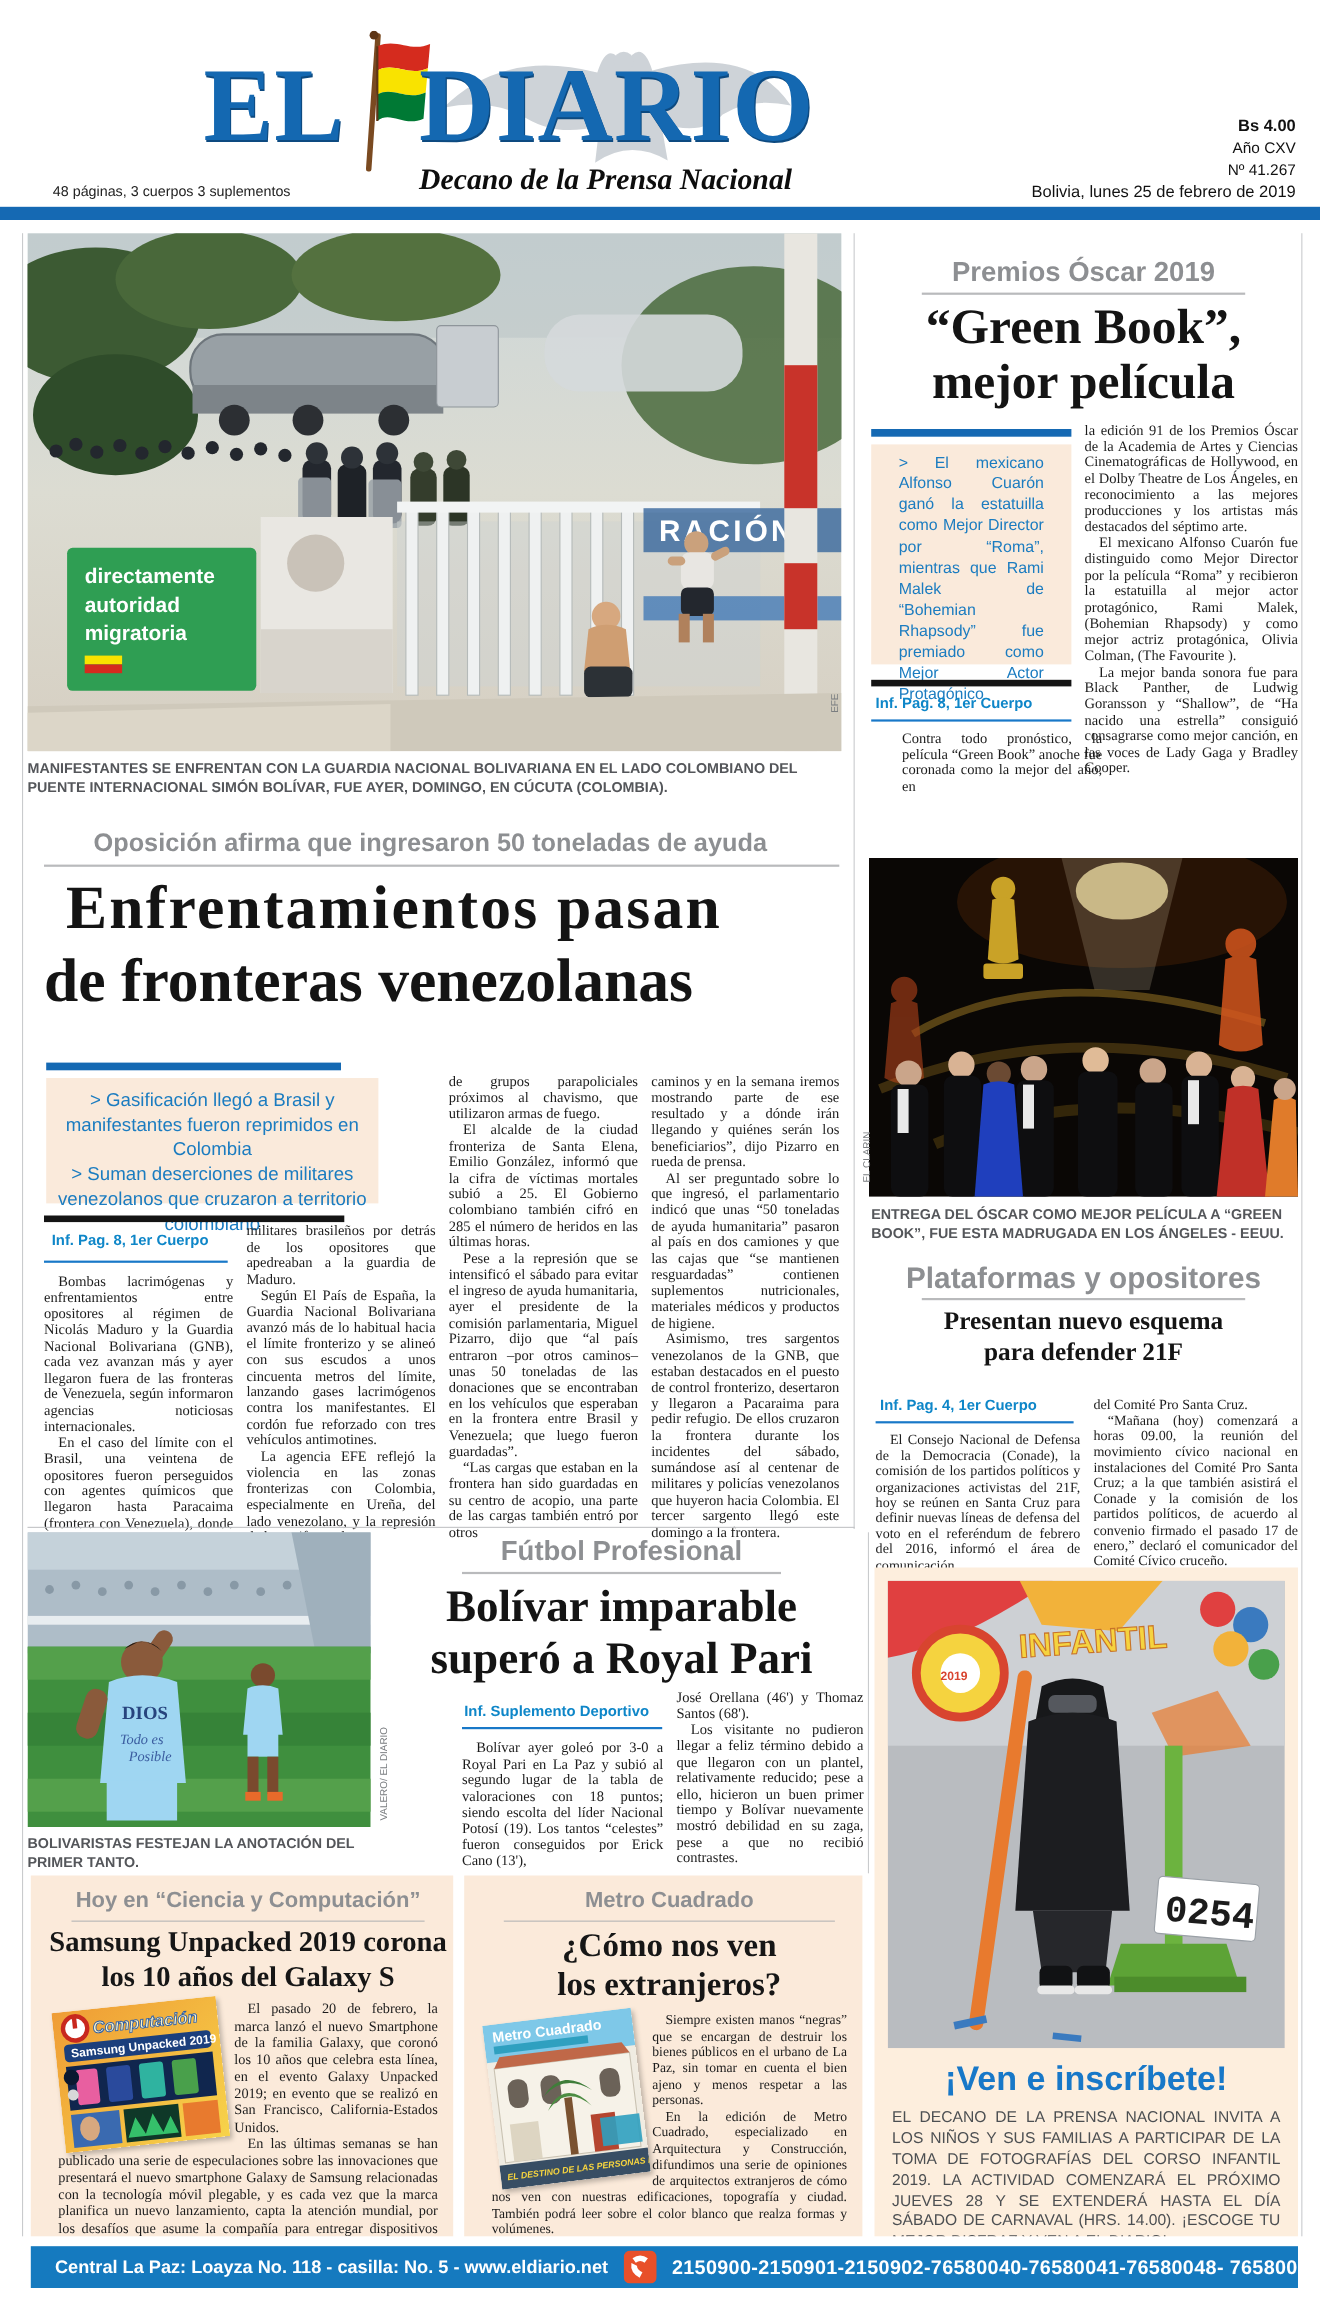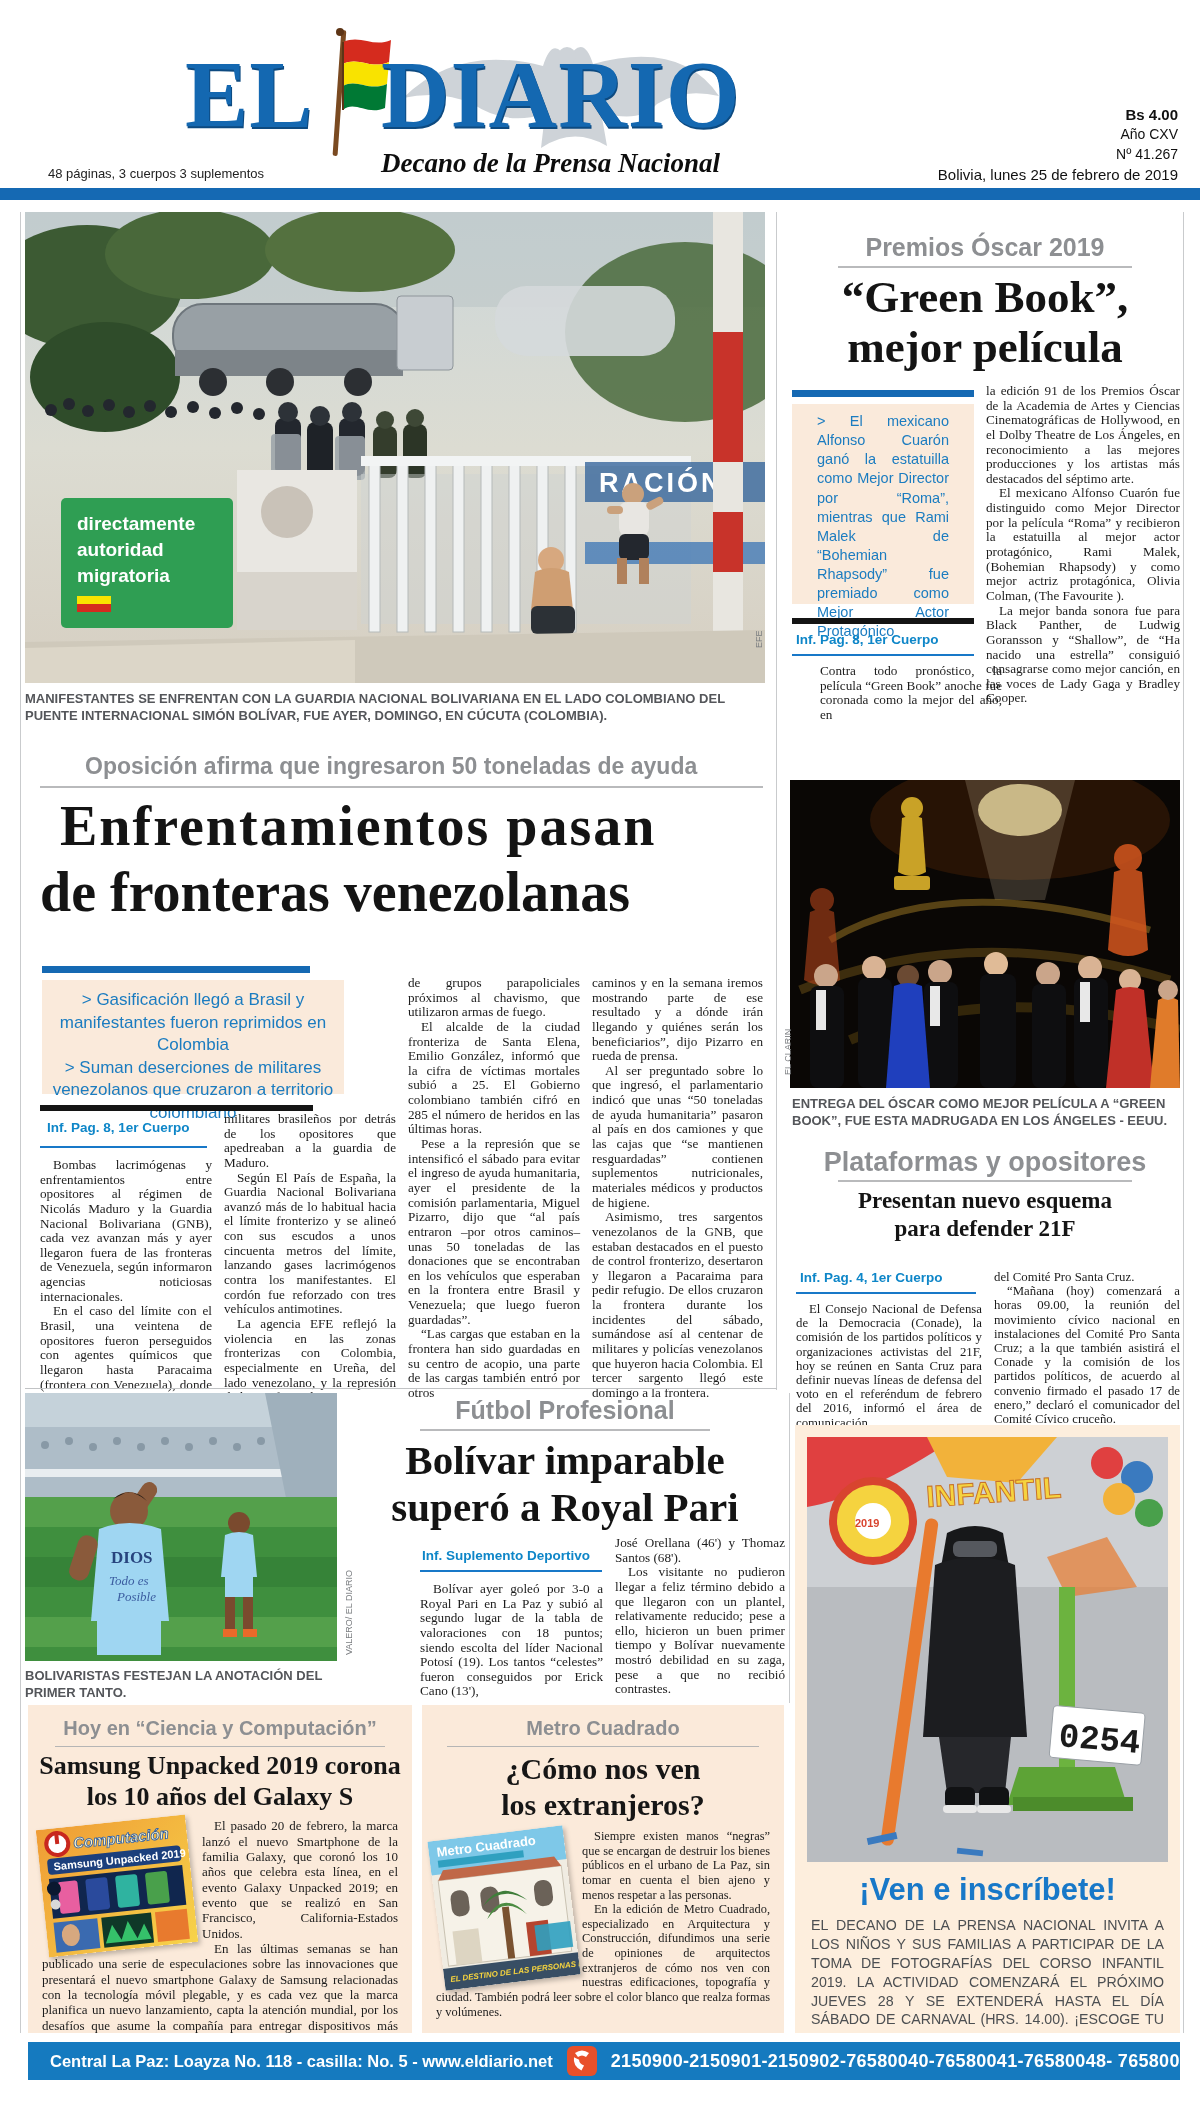--- a/index.html
+++ b/index.html
@@ -112,21 +112,21 @@
 
   
   #corso-box{left:795px;top:1425px;width:385px;height:608px;overflow:hidden;background:#fdeedd;}
   #corso-photo{display:block;margin:12px auto 0 auto;}
   #corso-headline{margin-top:10px;text-align:center;font-family:"Liberation Sans",sans-serif;
                   font-weight:bold;font-size:31px;color:#1878c8;}
   #corso-body{margin:8px 16px 0 16px;font-family:"Liberation Sans",sans-serif;font-size:14.2px;
               color:#4c4f52;line-height:1.33;text-align:justify;font-weight:500;}
 
   
-  .bottom-box{background:#fbeada;overflow:hidden;box-sizing:border-box;}
+  .bottom-box{background:#fbeada;overflow:hidden;box-sizing:border-box;padding-left:11px;}
   #ciencia-box{left:28px;top:1705px;width:384px;height:328px;}
   #metro-box{left:422px;top:1705px;width:362px;height:328px;}
   .box-kicker{margin-top:12px;text-align:center;font-family:"Liberation Sans",sans-serif;
               font-weight:bold;font-size:20px;color:#8d8f92;}
   .box-krule{width:86%;margin:6px auto 4px auto;height:1px;background:#b5b5b5;}
   .box-headline{text-align:center;font-weight:bold;color:#161616;}
   #ciencia-headline{font-size:26px;line-height:1.18;}
   #metro-headline{font-size:30px;line-height:1.2;}
   .box-body{padding:6px 14px 0 14px;font-size:13px;line-height:1.18;text-align:justify;}
   .box-body p{margin:0;text-indent:12px;}

